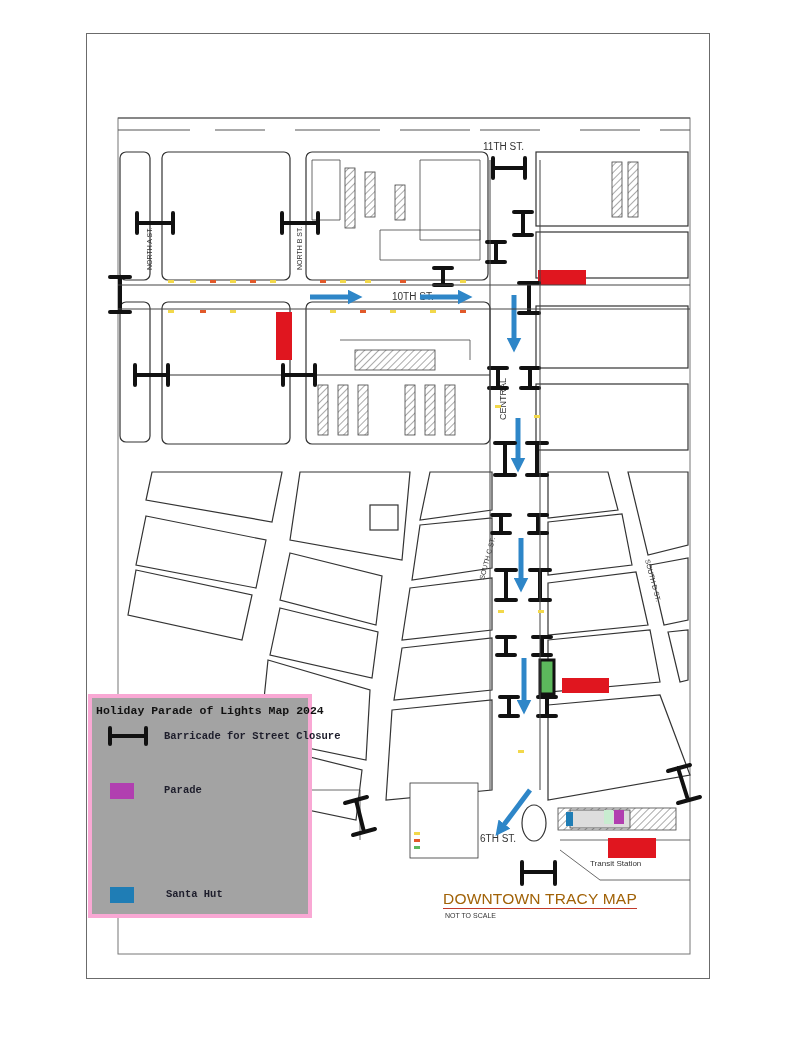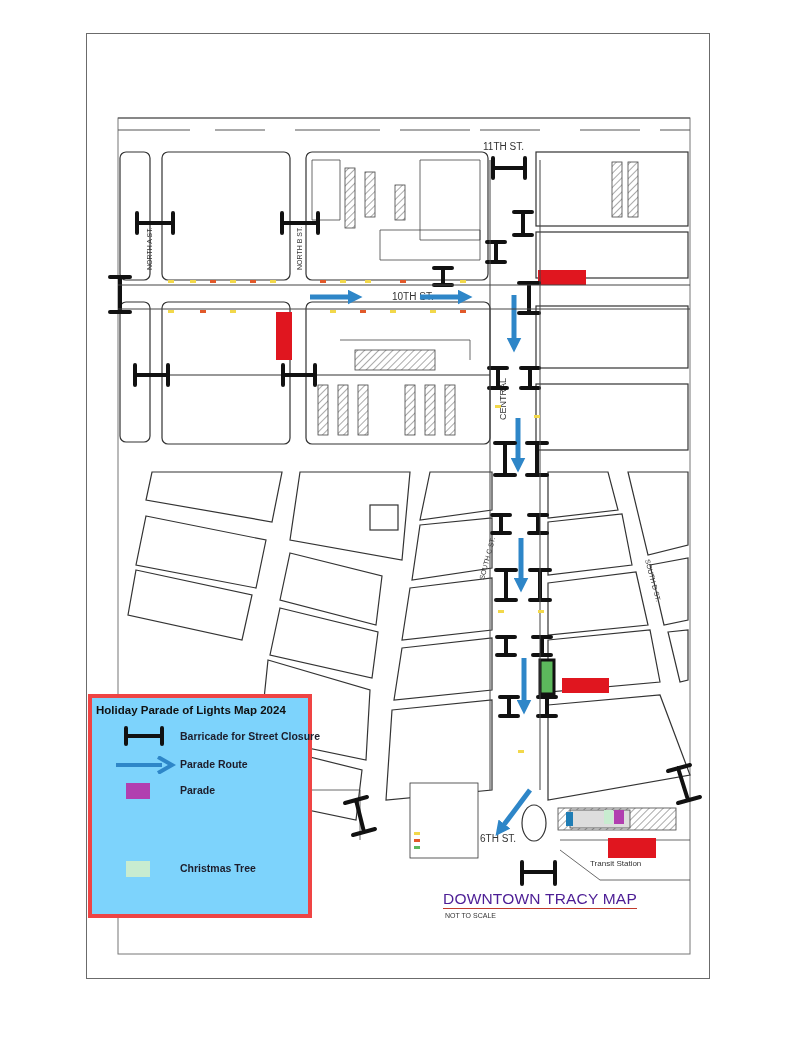--- a/index.html
+++ b/index.html
@@ -1,25 +1,25 @@
 <!DOCTYPE html>
 <html><head>
 <meta charset="utf-8">
 <style>
   html, body { margin:0; padding:0; background:#ffffff; }
   body { width:807px; height:1048px; position:relative; overflow:hidden; font-family:"Liberation Sans", sans-serif; }
   #page { position:absolute; left:0; top:0; width:807px; height:1048px; }
   .frame { position:absolute; left:86px; top:33px; width:624px; height:946px; border:1px solid #6b6b6b; box-sizing:border-box; }
   svg#map { position:absolute; left:0; top:0; }
-  .legend { position:absolute; left:88px; top:694px; width:224px; height:224px; border:4px solid #ef4444; background:#7dd3fc; box-sizing:border-box; }
+  .legend { position:absolute; left:88px; top:694px; width:224px; height:224px; border:4px solid #f9a8d4; background:#a3a3a3; box-sizing:border-box;font-family:Liberation Mono, monospace; }
   .legend-title { position:absolute; left:4px; top:6px; font-weight:bold; font-size:11.5px; color:#111; white-space:nowrap; }
-  .legend-row { position:absolute; left:16px; width:180px; height:22px; }
+  .legend-row { position:absolute; left:0; width:180px; height:22px; }
   .legend-label { position:absolute; left:72px; top:4px; font-weight:bold; font-size:10.5px; color:#1d1d2b; white-space:nowrap; }
   .sw { position:absolute; }
-  .map-title { position:absolute; left:443px; top:890px; font-size:15.5px; color:#4c1d95; letter-spacing:0.2px; white-space:nowrap;text-align:right; }
+  .map-title { position:absolute; left:443px; top:890px; font-size:15.5px; color:#a16207; letter-spacing:0.2px; white-space:nowrap;text-align:right; }
   .map-title-rule { position:absolute; left:443px; top:908px; width:194px; height:1px; background:#c0392b; }
   .map-subtitle { position:absolute; left:445px; top:912px; font-size:7px; color:#333; white-space:nowrap; }
   .street-label { font-family:"Liberation Sans", sans-serif; fill:#333; }
 </style>
 </head>
 <body>
 
 <div id="page">
   <div class="frame"></div>
 
@@ -220,38 +220,31 @@
   <div class="legend">
     <div class="legend-title">Holiday Parade of Lights Map 2024</div>
 
     <div class="legend-row" style="top:28px">
       <svg class="sw" style="left:14px;top:0" width="44" height="20">
         <path d="M4,10 L40,10 M4,2 L4,18 M40,2 L40,18" stroke="#111" stroke-width="4" stroke-linecap="round"></path>
       </svg>
       <span class="legend-label">Barricade for Street Closure</span>
     </div>
 
-    <div class="legend-row" style="top:56px">
-      <svg class="sw" style="left:6px;top:2px" width="62" height="18">
-        <path d="M2,9 L48,9" stroke="#2e86c8" stroke-width="4"></path>
-        <path d="M44,1 L58,9 L44,17" stroke="#2e86c8" stroke-width="4" fill="none"></path>
-      </svg>
-      <span class="legend-label">Parade Route</span>
-    </div>
 
     <div class="legend-row" style="top:82px">
       <div class="sw" style="left:18px;top:3px;width:24px;height:16px;background:#b13fb0"></div>
       <span class="legend-label">Parade</span>
     </div>
 
 
 
-    <div class="legend-row" style="top:160px">
-      <div class="sw" style="left:18px;top:3px;width:24px;height:16px;background:#c8ecd0"></div>
-      <span class="legend-label">Christmas Tree</span>
+
+    <div class="legend-row" style="top:186px">
+      <div class="sw" style="left:18px;top:3px;width:24px;height:16px;background:#1f7db5"></div>
+      <span class="legend-label" style="left:74px">Santa Hut</span>
     </div>
-
   </div>
 
   <div class="map-title">DOWNTOWN TRACY MAP</div>
   <div class="map-title-rule"></div>
   <div class="map-subtitle">NOT TO SCALE</div>
 </div>
 
 </body></html>

